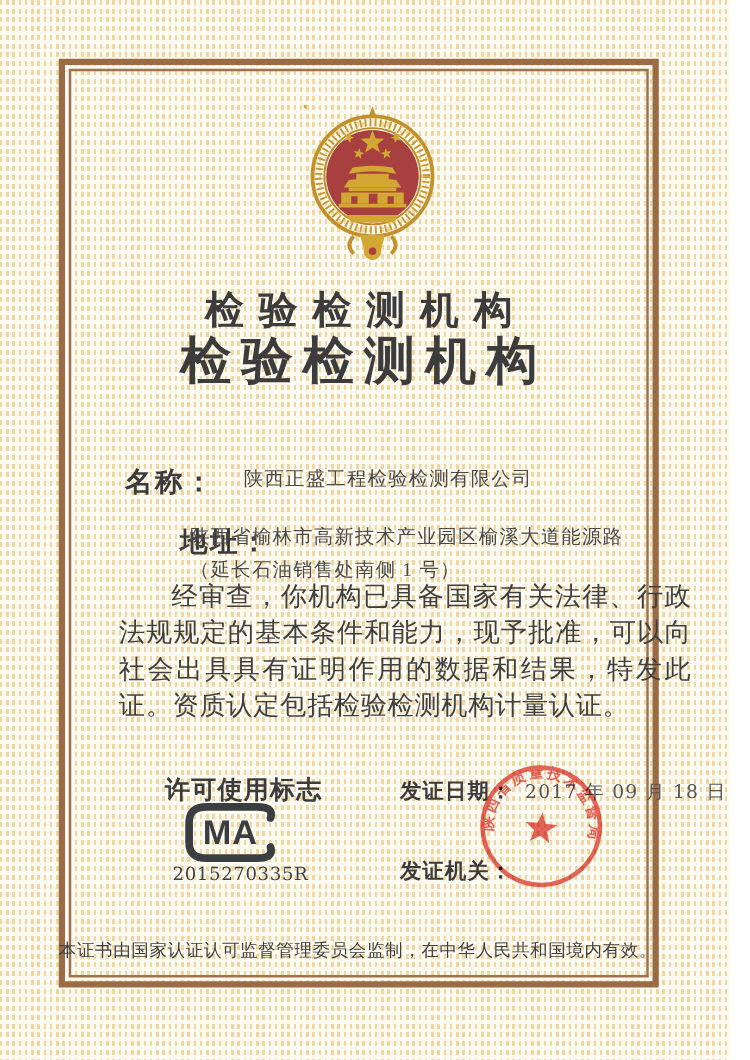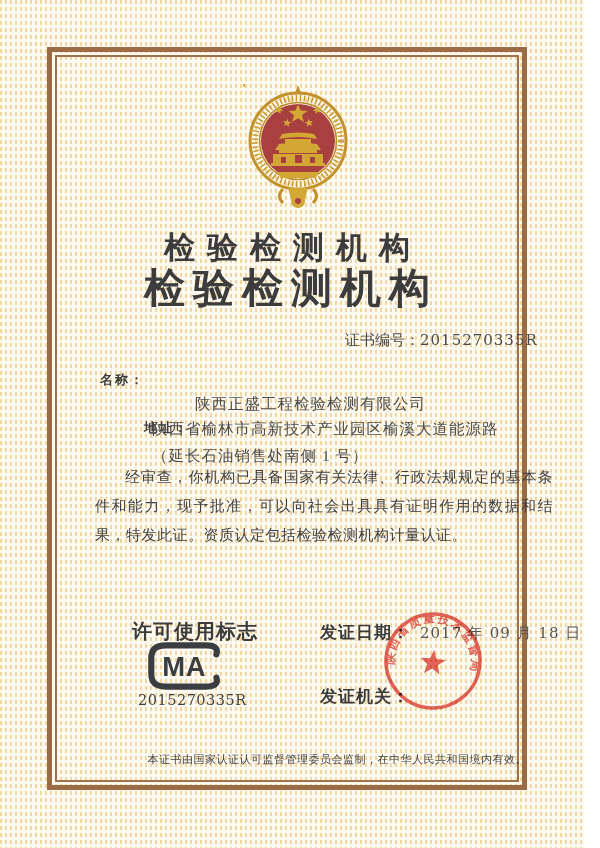--- a/index.html
+++ b/index.html
@@ -13,39 +13,39 @@
     color:#3f3f3f;
   }
   .abs{position:absolute;}
   .outer-border{left:47px;top:47px;right:57px;bottom:58px;border:5px solid #9b6b46;}
   .inner-border{position:absolute;inset:3px;border:2px solid #a1714b;}
   .title{left:47px;right:57px;text-align:center;font-weight:bold;color:#3c3c3c;}
   .title1{top:227px;font-size:31px;letter-spacing:12px;text-indent:12px;}
   .title2{top:261px;font-size:41px;letter-spacing:8px;text-indent:8px;}
   .certno{top:331px;left:345px;font-size:15px;color:#4a4a4a;}
   .certno .num{font-family:"DejaVu Serif",serif;letter-spacing:1px;}
-  .field-label{font-size:13px;font-weight:bold;color:#3b3b3b;letter-spacing:2px;}
+  .field-label{font-size:22px;font-weight:bold;color:#3b3b3b;letter-spacing:2px;}
   .field-value{font-size:15.5px;color:#4a4a4a;letter-spacing:1px;}
   .name-label{top:371px;left:100px;}
-  .name-value{top:394px;left:155px;padding-left:40px;}
+  .name-value{top:373px;left:155px;padding-left:40px;}
   .addr-label{top:419px;left:100px;margin-left:44px;}
   .addr-value1{top:419px;left:152px;}
   .addr-value2{top:446px;left:152px;}
-  .body-par{top:463px;left:95px;width:458px;font-size:15px;line-height:29px;
+  .body-par{top:463px;left:95px;width:458px;font-size:21px;line-height:29px;
     text-indent:2em;text-align:justify;color:#3f3f3f;letter-spacing:0.5px;}
   .mark-label{top:618px;left:132px;font-size:20px;font-weight:bold;letter-spacing:1px;color:#3b3b3b;}
   .cma-svg{left:144px;top:642px;width:90px;height:48px;}
   .mark-number{left:138px;top:692px;width:102px;text-align:center;font-size:14.5px;
     font-family:"DejaVu Serif",serif;color:#3f3f3f;letter-spacing:0.5px;}
   .issue-row{left:302px;white-space:nowrap;}
   .issue-row .lbl{font-size:17px;font-weight:bold;letter-spacing:1px;color:#3b3b3b;margin-left:18px;}
   .issue-row .val{font-size:15px;color:#555;font-family:"DejaVu Serif",serif;margin-left:10px;letter-spacing:1px;}
   .row1{top:621px;} .row2{top:653px;} .row3{top:685px;}
   .seal-svg{left:382px;top:610px;width:102px;height:102px;opacity:0.85;transform:rotate(6deg);mix-blend-mode:multiply;}
-  .footer{top:752px;left:47px;right:57px;text-align:right;font-size:11px;color:#3e3e3e;letter-spacing:0.5px;}
+  .footer{top:752px;left:47px;right:57px;text-align:left;font-size:14px;color:#3e3e3e;letter-spacing:0.5px;}
   .emblem-svg{left:243px;top:84px;width:110px;height:126px;}
 </style>
 </head>
 <body>
 
 <div id="page">
 
   <div class="abs outer-border">
     <div class="inner-border"></div>
   </div>
@@ -81,23 +81,20 @@
       <rect x="67" y="73" width="5" height="6"></rect>
       <circle cx="55" cy="117" r="3"></circle>
     </g>
     <path d="M40 105 Q33 112 40 119" stroke="#c2912c" stroke-width="3" fill="none"></path>
     <path d="M70 105 Q77 112 70 119" stroke="#c2912c" stroke-width="3" fill="none"></path>
   </svg>
 
   <div class="abs title title1">检验检测机构</div>
   <div class="abs title title2">检验检测机构</div>
 
-  <div class="abs certno">
-    <span>证书编号：</span><span class="num">2015270335R</span>
-  </div>
 
   <div class="abs field-label name-label">名称：</div>
   <div class="abs field-value name-value">陕西正盛工程检验检测有限公司</div>
 
   <div class="abs field-label addr-label">地址：</div>
   <div class="abs field-value addr-value1">陕西省榆林市高新技术产业园区榆溪大道能源路</div>
   <div class="abs field-value addr-value2">（延长石油销售处南侧 1 号）</div>
 
   <div class="abs body-par">经审查，你机构已具备国家有关法律、行政法规规定的基本条件和能力，现予批准，可以向社会出具具有证明作用的数据和结果，特发此证。资质认定包括检验检测机构计量认证。</div>
 

